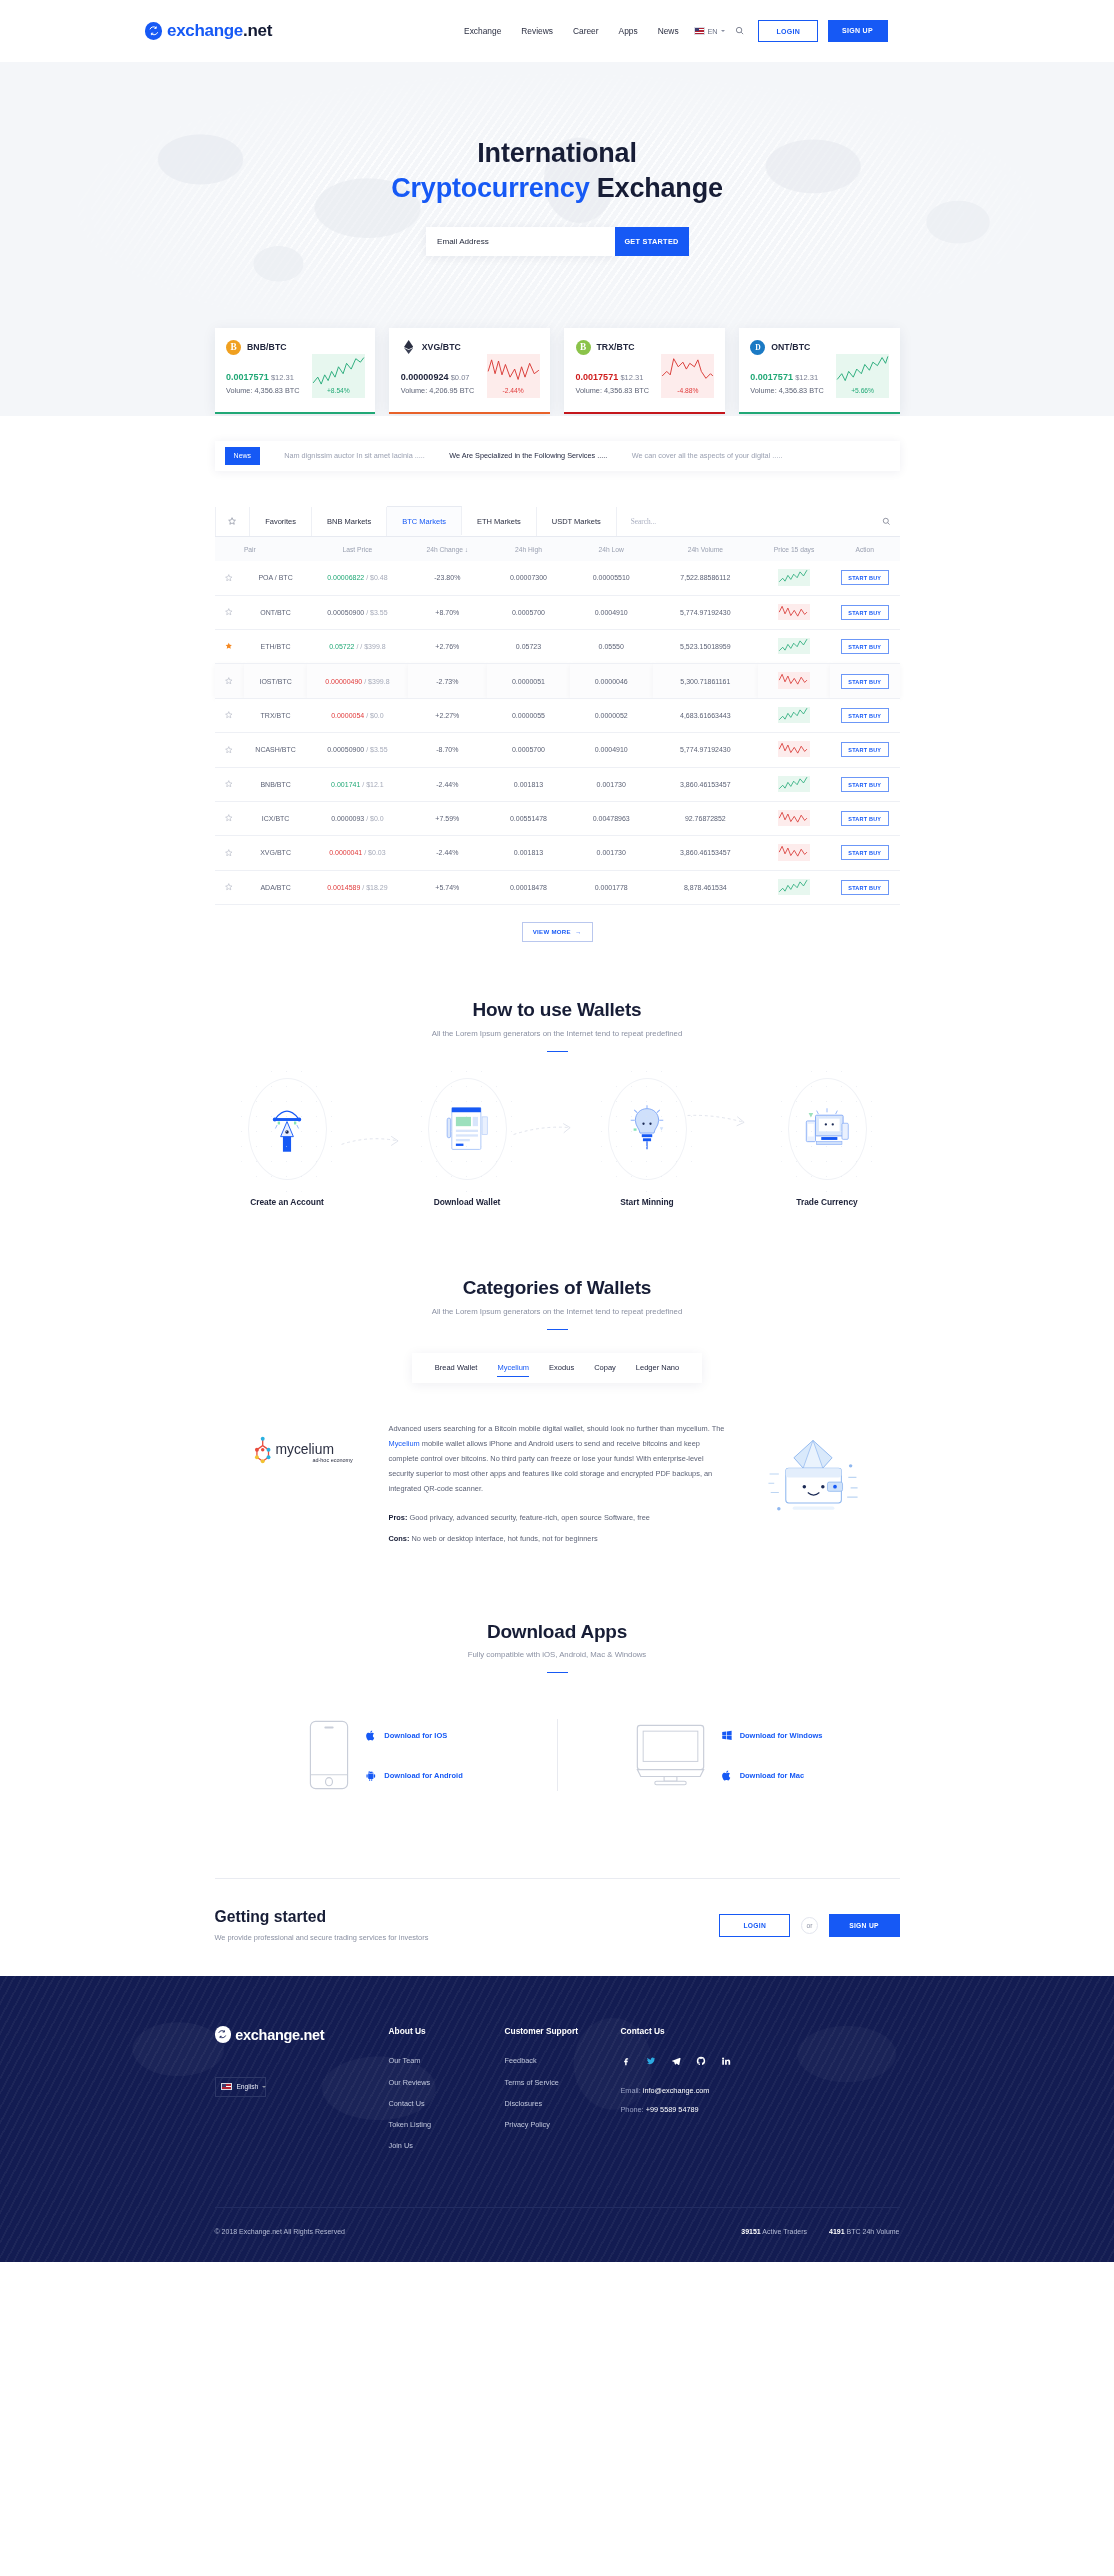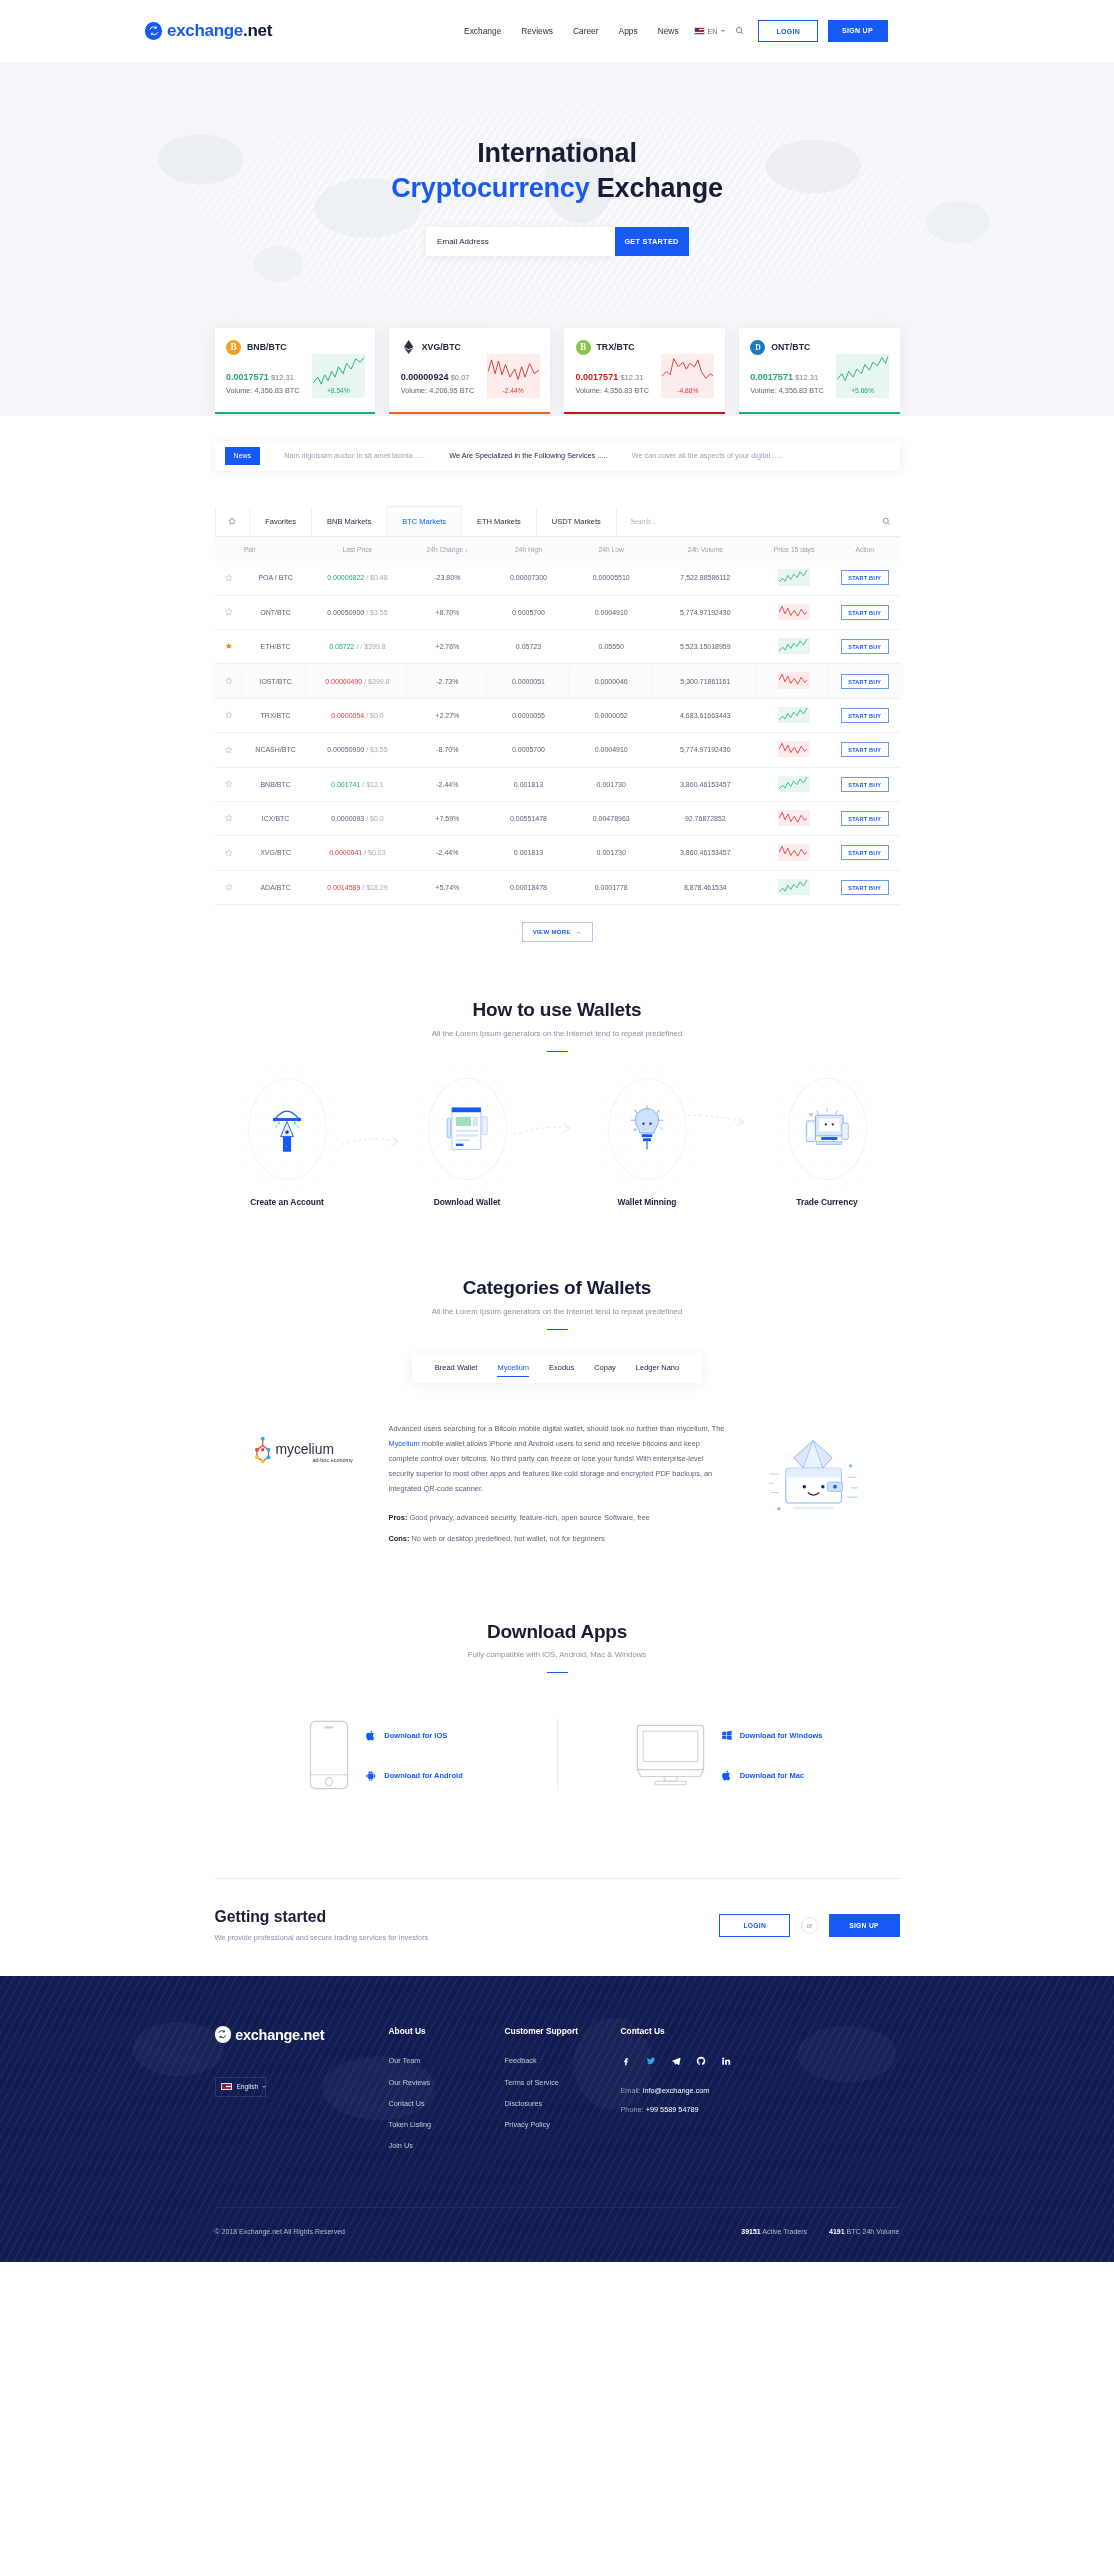--- a/index.html
+++ b/index.html
@@ -736,21 +736,21 @@
             <rect x="27" y="52" width="18" height="5" fill="#1659f5"></rect>
             <rect x="29" y="59" width="14" height="5" fill="#1659f5"></rect>
             <path d="M36 64v14" stroke="#1659f5" stroke-width="2"></path>
             <circle cx="30" cy="34" r="2" fill="#1b2a55"></circle>
               <circle cx="42" cy="34" r="2" fill="#1b2a55"></circle>
             <path d="M36 2v6M8 28h7M57 28h7M14 10l5 5M58 10l-5 5" stroke="#8fb3fb" stroke-width="1.8"></path>
             <rect x="13" y="42" width="5" height="4" fill="#86e3b7"></rect>
               <polygon points="58,40 64,40 61,46" fill="#cfe0fb"></polygon>
           </svg>
         </div>
-        <div class="step-label">Wallet Minning</div>
+        <div class="step-label">Start Minning</div>
       </div>
 
       <div class="step">
         <div class="step-circle">
           <svg width="46" height="46" viewBox="0 0 80 80">
             <rect x="20" y="16" width="48" height="36" rx="2" fill="#dbe8fc" stroke="#7ea6f5" stroke-width="1.6"></rect>
             <rect x="26" y="22" width="36" height="22" fill="#fff"></rect>
             <circle cx="38" cy="32" r="2" fill="#1b2a55"></circle>
               <circle cx="50" cy="32" r="2" fill="#1b2a55"></circle>
             <rect x="30" y="54" width="28" height="5" fill="#1659f5"></rect>
@@ -819,21 +819,21 @@
         <p>
           <span>Advanced users searching for a Bitcoin mobile digital wallet, should look no further than mycelium. The </span><span class="lnk">Mycelium</span><span> mobile wallet allows iPhone and Android users to send and receive bitcoins and keep complete control over bitcoins. No third party can freeze or lose your funds! With enterprise-level security superior to most other apps and features like cold storage and encrypted PDF backups, an integrated QR-code scanner.</span>
         </p>
         <div class="proscons">
           <div>
             <b>Pros:</b>
             <span>Good privacy, advanced security, feature-rich, open source Software, free</span>
           </div>
           <div style="margin-top:7px">
             <b>Cons:</b>
-            <span>No web or desktop predefined, hot wallet, not for beginners</span>
+            <span>No web or desktop interface, hot funds, not for beginners</span>
           </div>
         </div>
       </div>
 
       <div class="cat-illus">
         <svg width="110" height="99" viewBox="0 0 190 170">
           <polygon points="95,14 128,44 112,62 78,62 62,44" fill="#d9e9fb" stroke="#8fb7ef" stroke-width="1.6"></polygon>
           <polygon points="95,14 112,62 78,62" fill="#eaf3fd" stroke="#8fb7ef" stroke-width="1.2"></polygon>
           <rect x="48" y="62" width="96" height="60" rx="5" fill="#fff" stroke="#8fb7ef" stroke-width="1.8"></rect>
           <rect x="48" y="62" width="96" height="16" rx="5" fill="#e3eefc"></rect>

